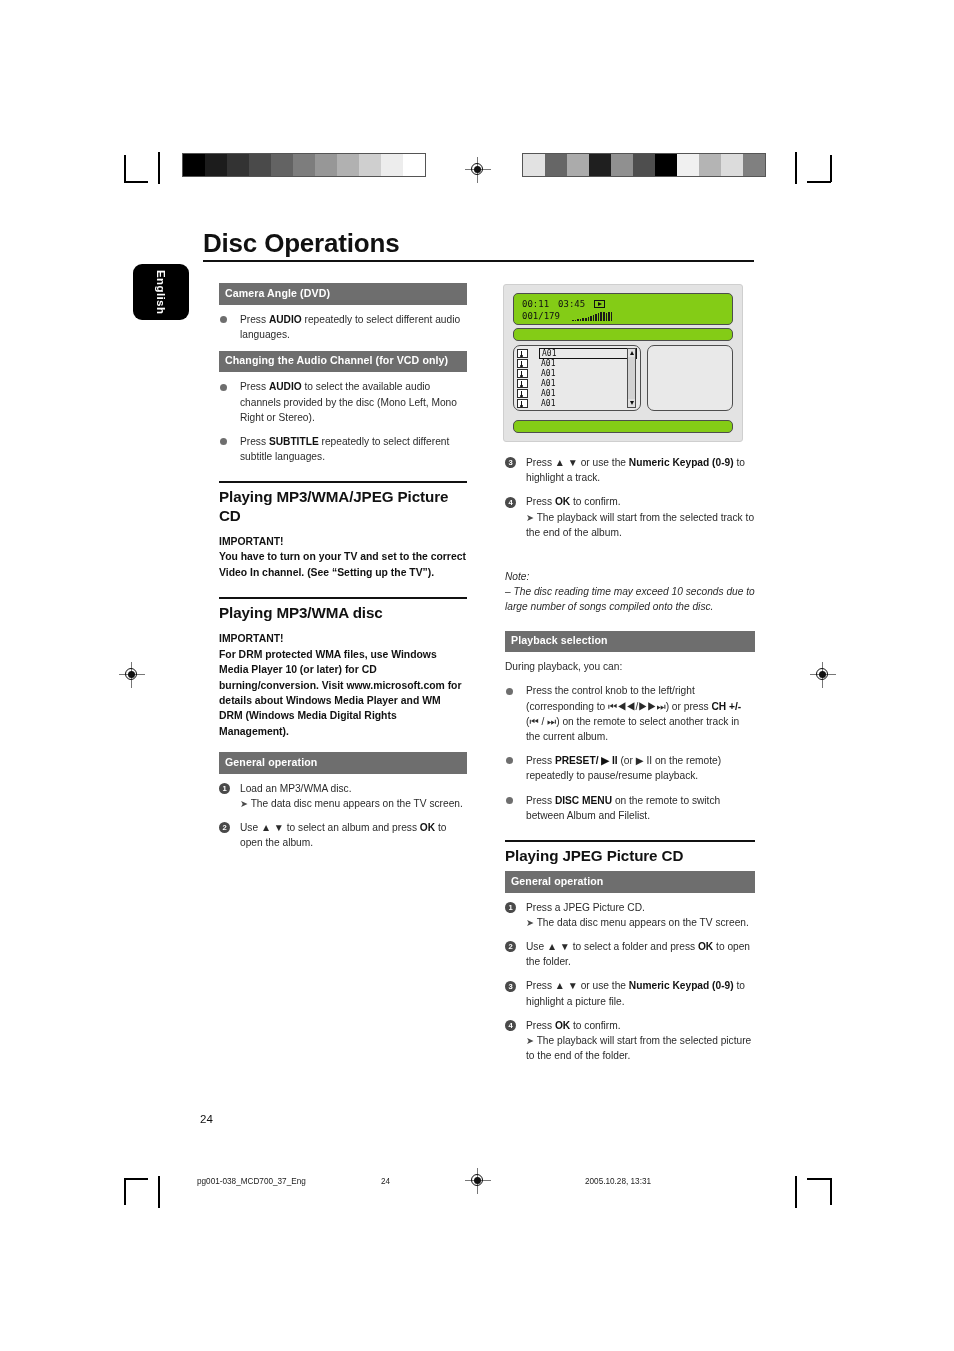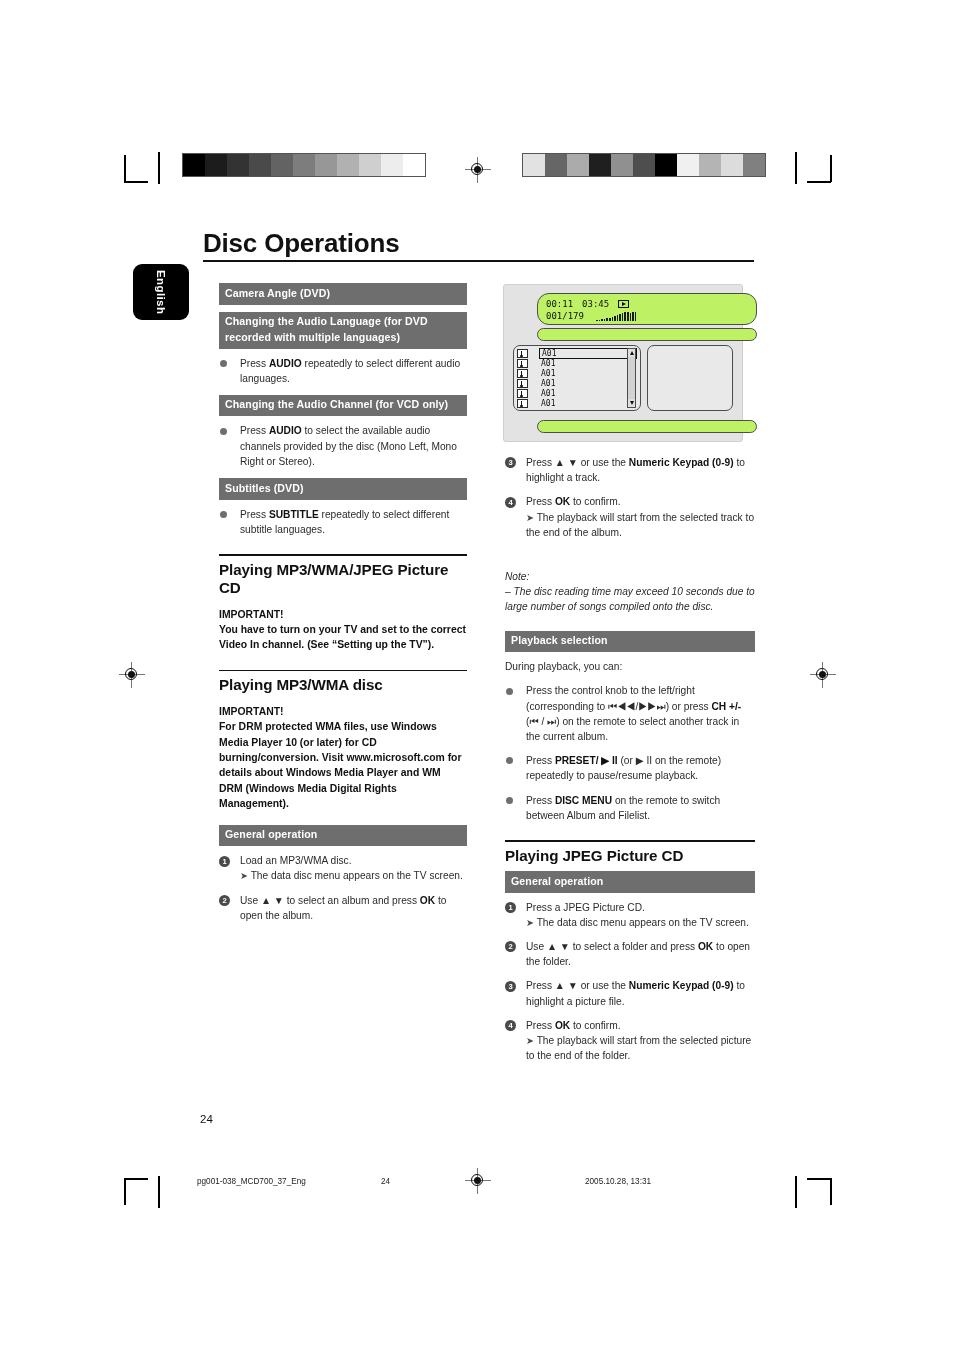--- a/index.html
+++ b/index.html
@@ -55,21 +55,21 @@
   .arrow{font-size:9.5px;color:#4a4a4a;}
   b,strong{color:#111;font-weight:bold;}
   .plain{margin:0 0 9px 0;}
   .note{font-style:italic;margin:29px 0 0 0;color:#2b2b2b;}
   .note .lbl{display:block;}
 
   
   .tv{position:absolute;left:503px;top:284px;width:238px;height:156px;background:#e3e3e3;
       border:1px solid #cfcfcf;border-radius:3px;}
   .tv-inner{position:absolute;left:9px;top:8px;right:9px;bottom:8px;}
-  .osd-box{background:#bef264;border:1.3px solid #4d4d4d;border-radius:12px;box-sizing:border-box;margin-left:24px;}
+  .osd-box{background:#84cc16;border:1.3px solid #4d4d4d;border-radius:5px;box-sizing:border-box;}
   .osd-top{position:absolute;left:0;top:0;width:100%;height:32px;padding:4px 8px;box-sizing:border-box;
            font-family:"DejaVu Sans Mono",monospace;font-size:9px;line-height:12px;color:#111;}
   .osd-top .row1{display:flex;align-items:center;gap:9px;}
   .osd-top .row2{display:flex;align-items:center;gap:12px;}
   .playicon{display:inline-block;width:11px;height:8px;border:1.2px solid #111;box-sizing:border-box;position:relative;}
   .playicon:after{content:"";position:absolute;left:3px;top:1.2px;border-left:4px solid #111;
                   border-top:2.6px solid transparent;border-bottom:2.6px solid transparent;}
   .vu{display:flex;align-items:flex-end;height:9px;gap:1px;}
   .vu i{display:block;width:1.6px;background:#1a1a1a;}
 
@@ -181,33 +181,31 @@
   <div class="lang-tab">
     <span>English</span>
   </div>
   <div class="page-title">Disc Operations</div>
   <div class="title-rule"></div>
 
   <div class="col col-left">
 
     <div class="bar">Camera Angle (DVD)</div>
 
-    <div class="bar">Changing the Audio Language (for DVD recorded with multiple languages)</div>
     <div class="bullet">
       <span class="dot"></span>
       <span>Press </span><b>AUDIO</b><span> repeatedly to select different audio languages.</span>
     </div>
 
     <div class="bar">Changing the Audio Channel  (for VCD only)</div>
     <div class="bullet">
       <span class="dot"></span>
       <span>Press </span><b>AUDIO</b><span> to select the available audio channels provided by the disc (Mono Left, Mono Right or Stereo).</span>
     </div>
 
-    <div class="bar">Subtitles (DVD)</div>
     <div class="bullet">
       <span class="dot"></span>
       <span>Press </span><b>SUBTITLE</b><span> repeatedly to select different subtitle languages.</span>
     </div>
 
     <div class="sect">
       <div class="rule"></div>
       <h2>Playing MP3/WMA/JPEG Picture CD</h2>
       <div class="important">IMPORTANT!</div>
       <div class="important" style="margin-top:0">You have to turn on your TV and set to the correct Video In channel. (See “Setting up the TV”).</div>

